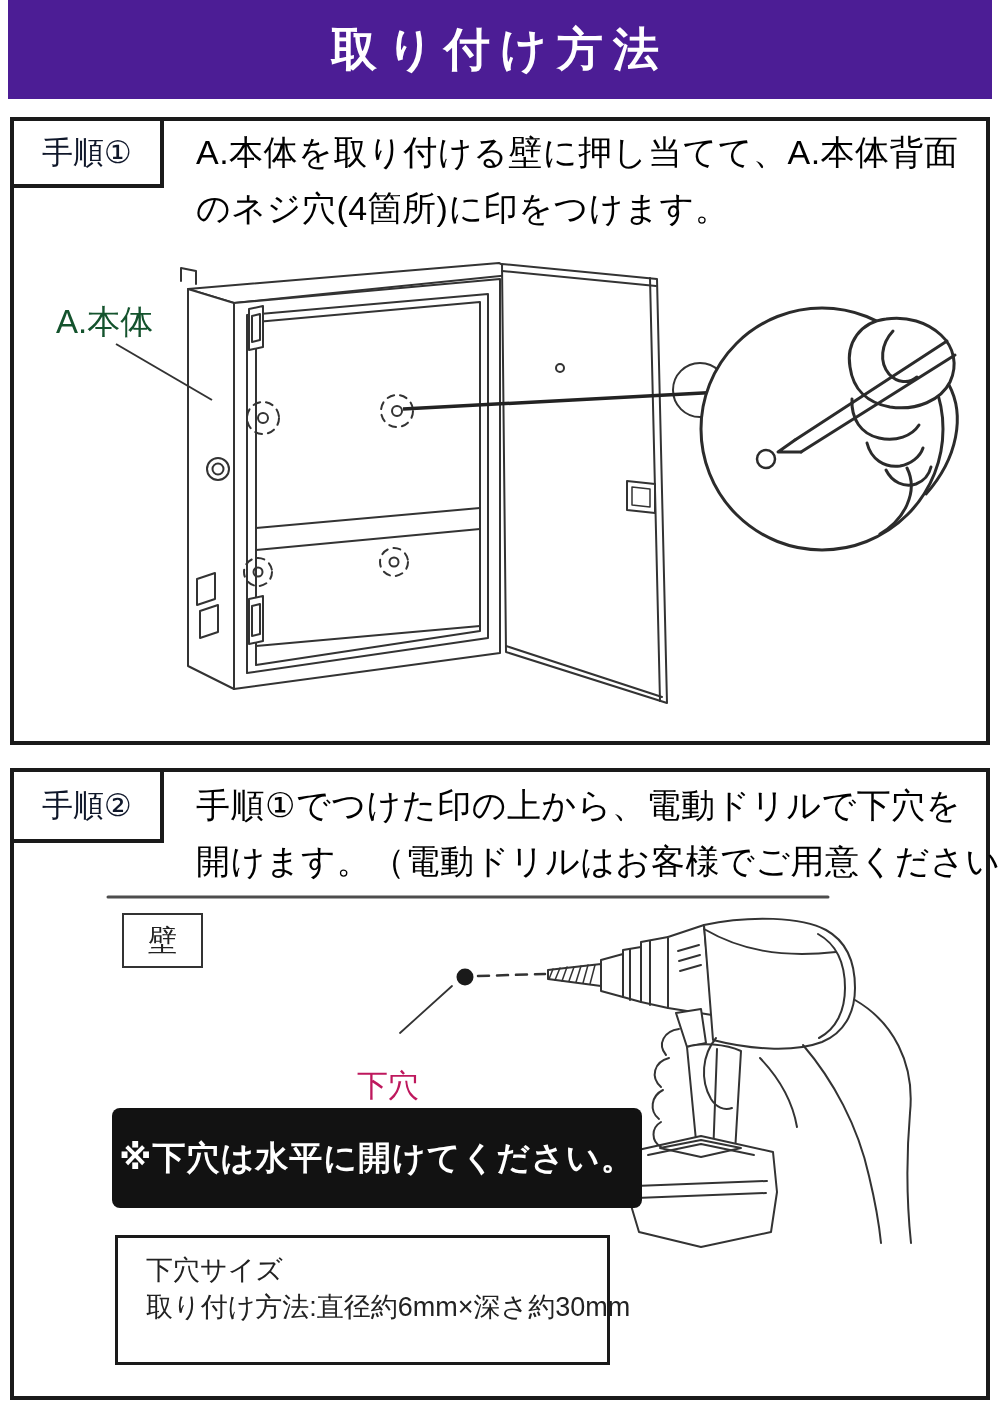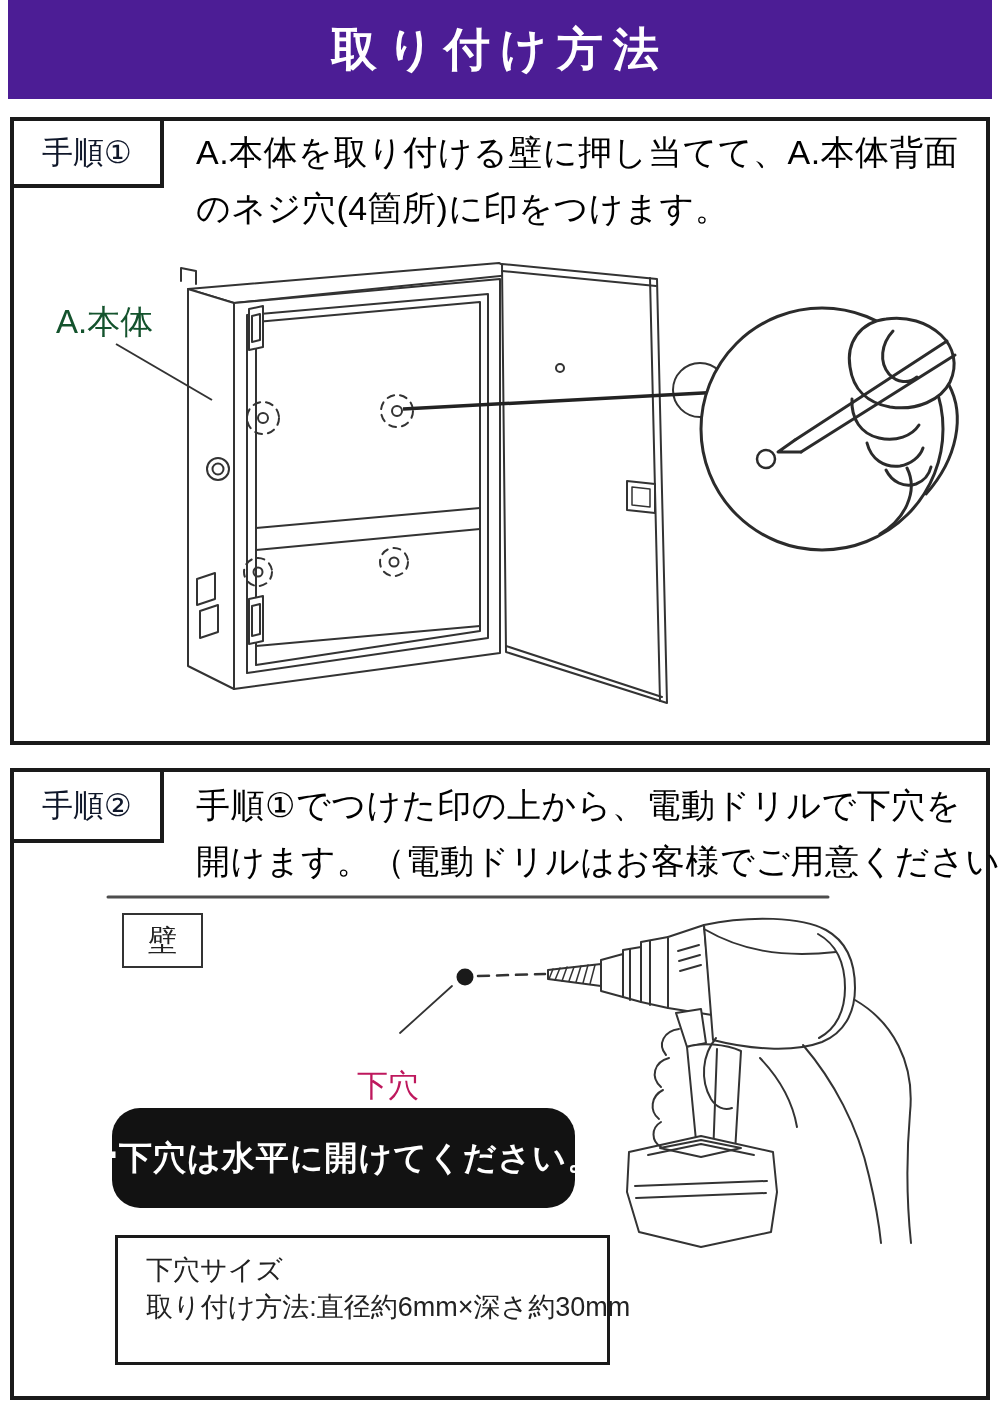--- a/index.html
+++ b/index.html
@@ -31,21 +31,21 @@
   
   #partlab{left:56px;top:300px;font-size:33px;color:#14532d;}
   #wallbox{
     left:122px;top:913px;width:81px;height:55px;border:2px solid #333;background:#fff;
     box-sizing:border-box;display:flex;align-items:center;justify-content:center;
     font-size:29px;color:#222;
   }
   #holelab{left:357px;top:1033px;font-size:31px;color:#be185d;margin-top:32px;}
   
   #note{
-    left:112px;top:1108px;width:463px;height:100px;background:#121212;border-radius:28px;
+    left:112px;top:1108px;width:530px;height:100px;background:#121212;border-radius:8px;
     display:flex;align-items:center;justify-content:center;z-index:4;
   }
   #note .t{color:#ffffff;font-size:33px;font-weight:bold;letter-spacing:1px;white-space:nowrap;}
   
   #sizebox{
     left:115px;top:1235px;width:495px;height:130px;border:3px solid #1a1a1a;background:#fff;
     box-sizing:border-box;z-index:4;
   }
   #sizebox .inner{margin:14px 0 0 28px;font-size:27px;line-height:37px;color:#222;white-space:nowrap;}
   svg{position:absolute;left:0;top:0;}

